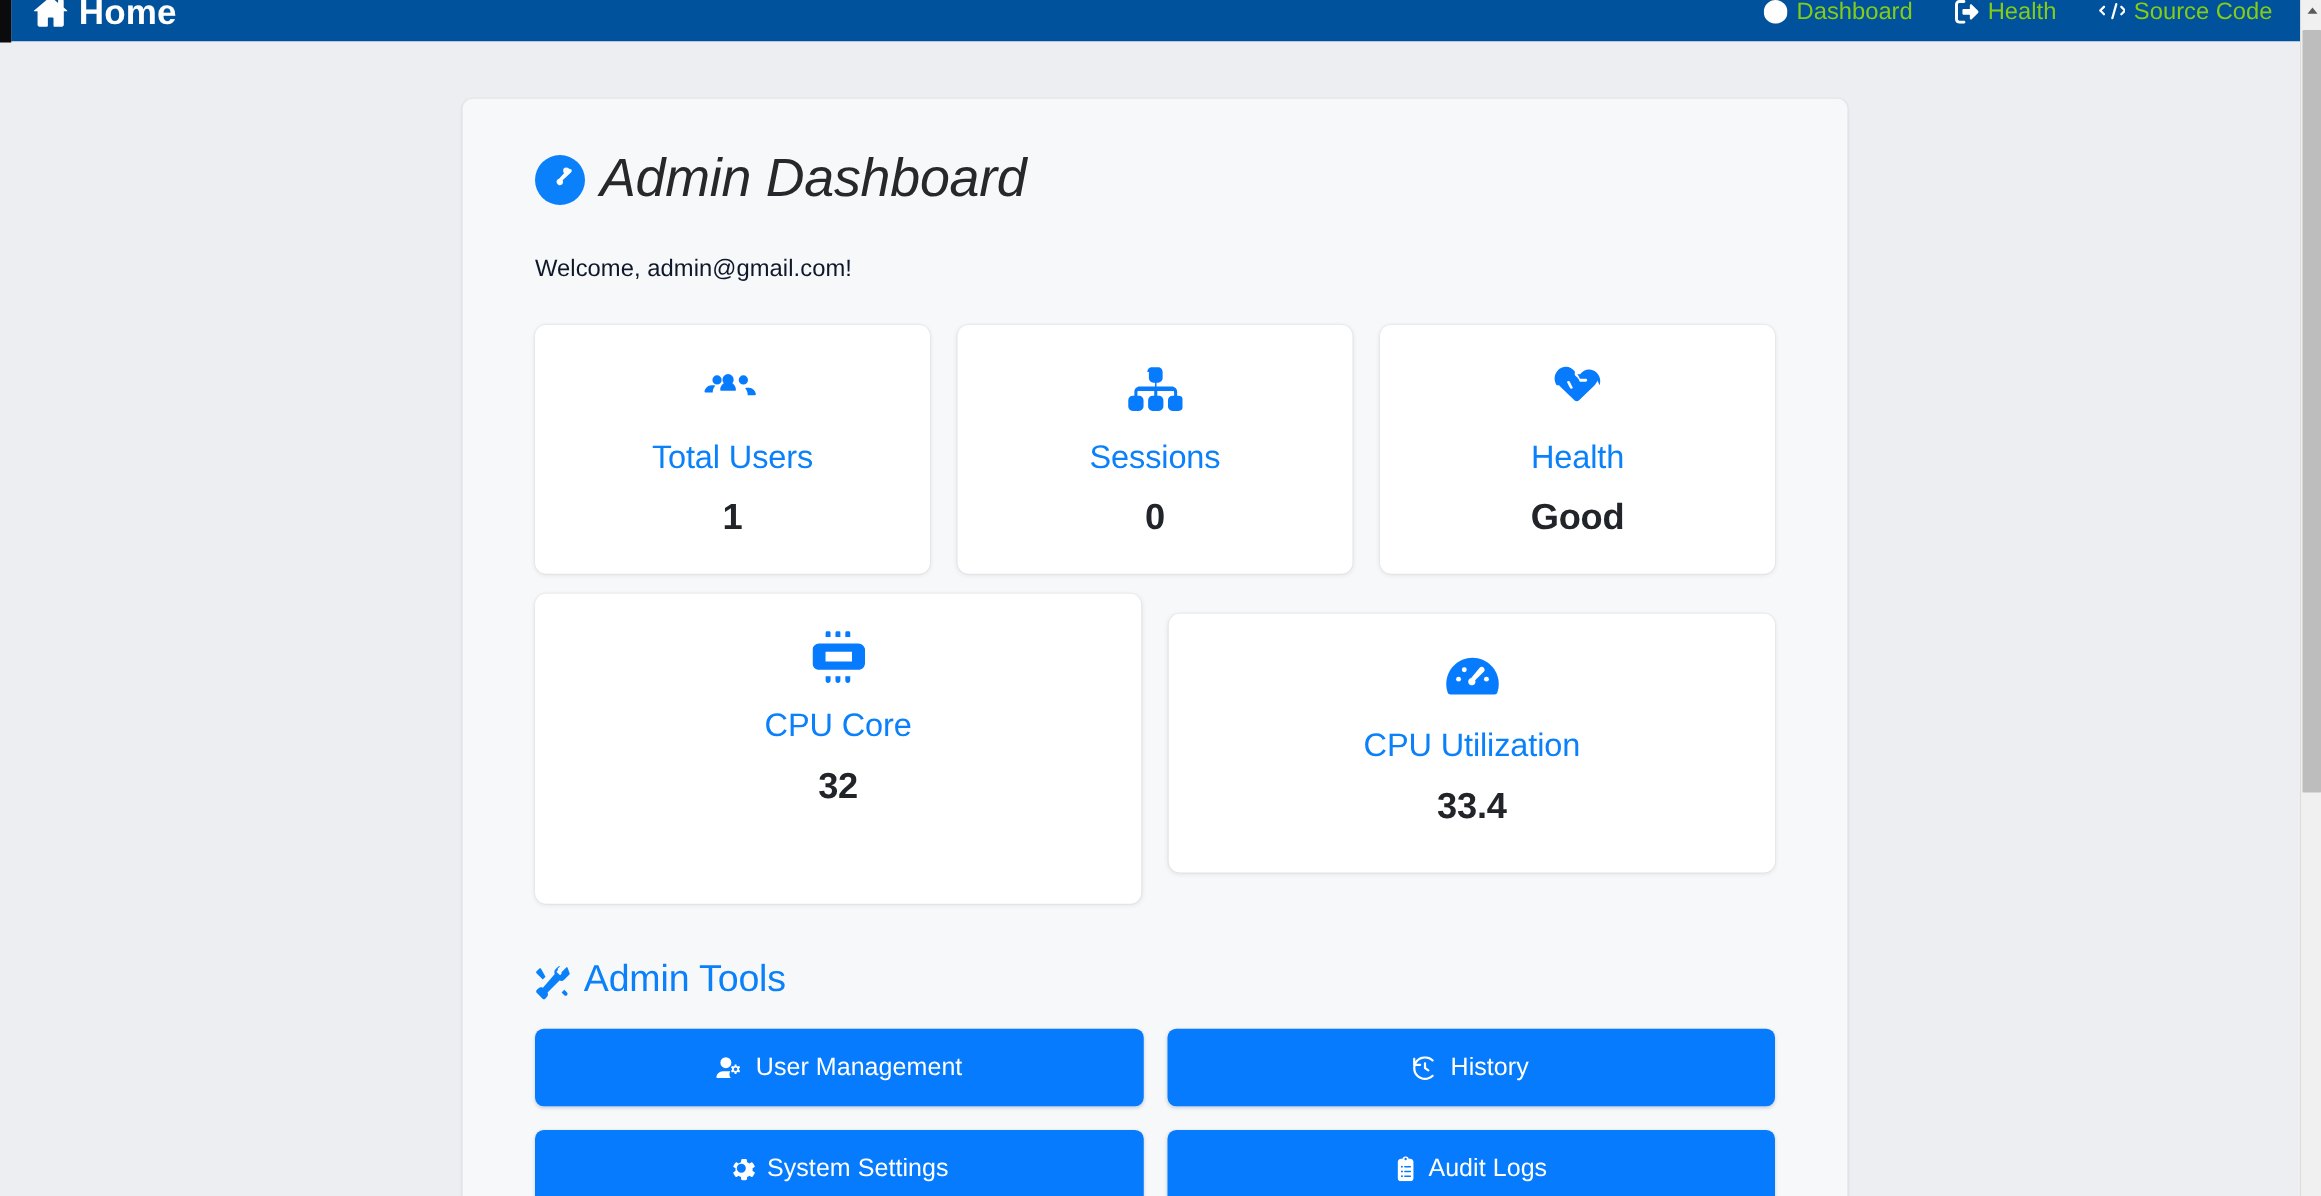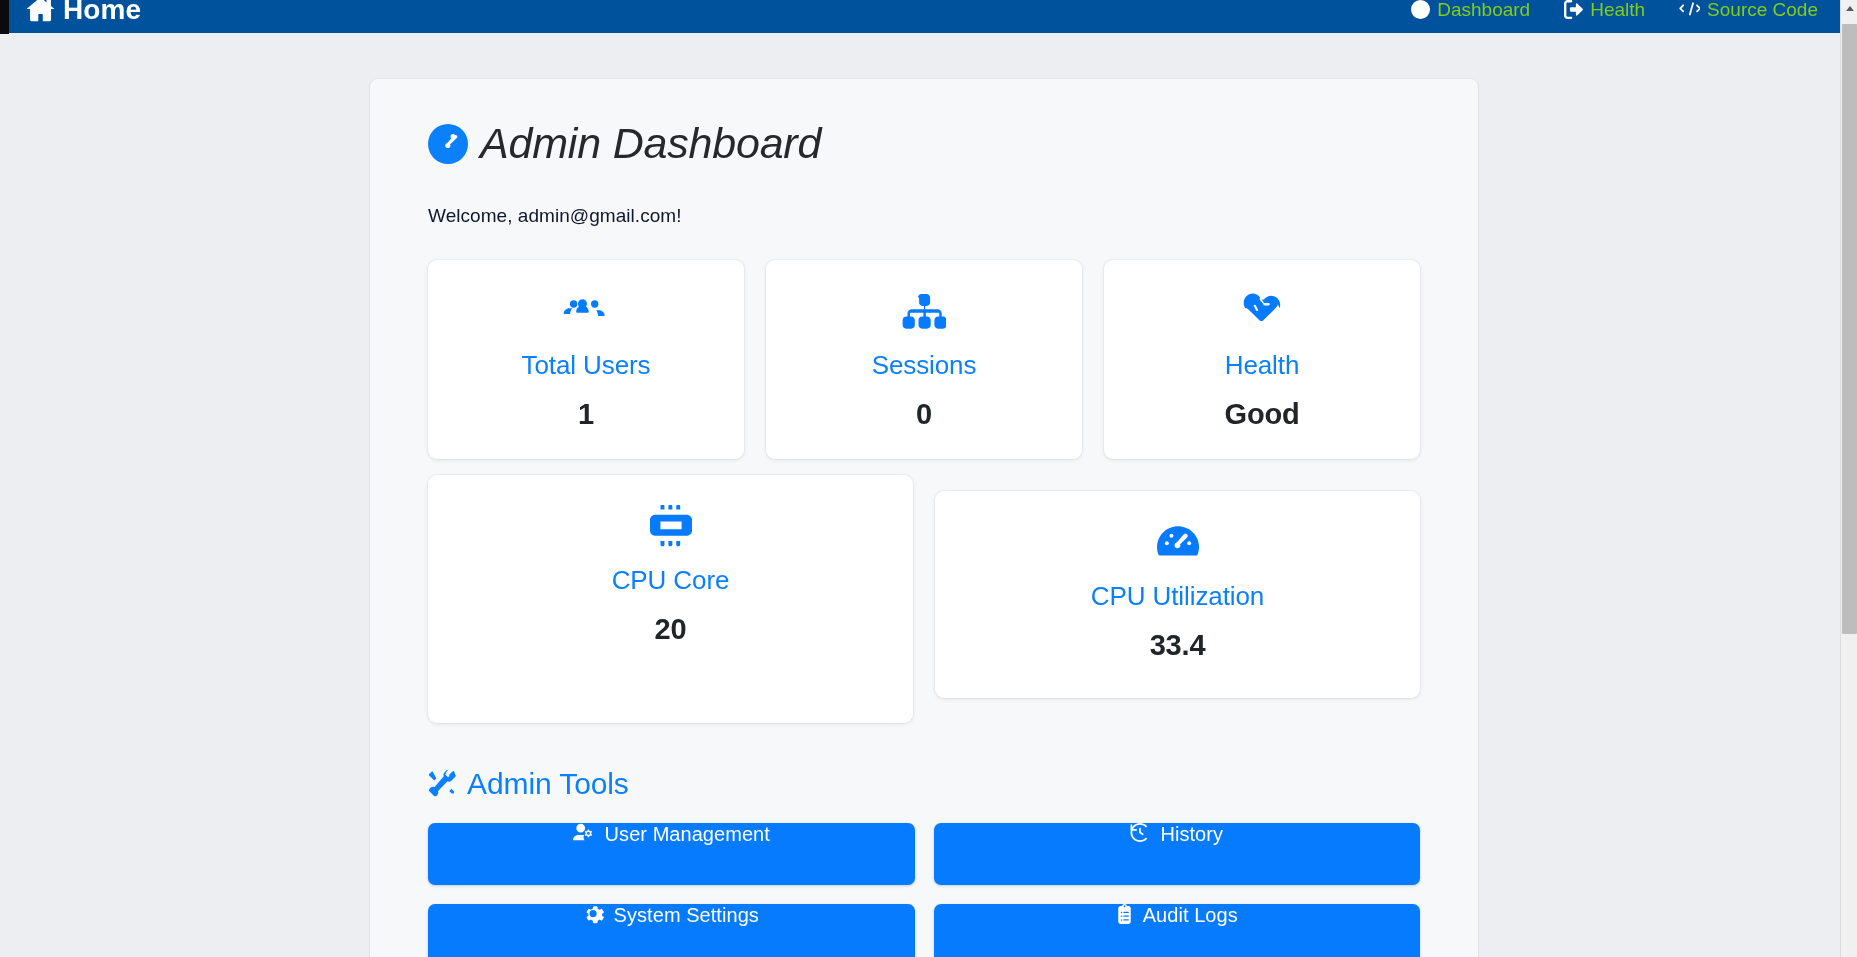--- a/index.html
+++ b/index.html
@@ -144,21 +144,21 @@
     margin-top: 17px;
     font-size: 29px;
     font-weight: 700;
     color: #212529;
     letter-spacing: -.2px;
   }
 
   
   .tools-header {
     display: flex;
-    align-items: center;
+    align-items: flex-end;
     gap: 11px;
     margin-top: 44px;
     font-size: 30px;
     color: #0b80fb;
     font-weight: 400;
     letter-spacing: -.1px;
   }
   .tools-header svg { display: block; }
 
   .tool-grid {
@@ -170,21 +170,21 @@
   }
   .tool-btn {
     background: #067bfd;
     color: #ffffff;
     border: none;
     border-radius: 7px;
     height: 62px;
     font-size: 20px;
     font-family: "Liberation Sans", sans-serif;
     display: flex;
-    align-items: flex-start;
+    align-items: center;
     justify-content: center;
     gap: 10px;
     cursor: pointer;
     box-shadow: 0 1px 3px rgba(10,60,130,.22);
     letter-spacing: .05px;
   }
   .tool-btn svg { display: block; }
 
   
   .scrollbar {
@@ -328,21 +328,21 @@
     <div class="stat-row row2">
 
       <div class="stat-card tall">
         <div class="stat-icon">
           <svg width="42" height="42" viewBox="0 0 512 512" fill="#067bfd">
             <path d="M176 24c0-13-11-24-24-24s-24 11-24 24v40h48V24zm96 0c0-13-11-24-24-24s-24 11-24 24v40h48V24zm96 0c0-13-11-24-24-24s-24 11-24 24v40h48V24zM64 128c-35 0-64 29-64 64v128c0 35 29 64 64 64h384c35 0 64-29 64-64V192c0-35-29-64-64-64H64zm64 80h256c9 0 16 7 16 16v64c0 9-7 16-16 16H128c-9 0-16-7-16-16v-64c0-9 7-16 16-16zM128 448v40c0 13 11 24 24 24s24-11 24-24v-40h-48zm96 0v40c0 13 11 24 24 24s24-11 24-24v-40h-48zm96 0v40c0 13 11 24 24 24s24-11 24-24v-40h-48zM24 176H0v48h24c13 0 24-11 24-24s-11-24-24-24zm0 96H0v48h24c13 0 24-11 24-24s-11-24-24-24zm464-96c-13 0-24 11-24 24s11 24 24 24h24v-48h-24zm0 96c-13 0-24 11-24 24s11 24 24 24h24v-48h-24z" transform="translate(0,-8) scale(1)"></path>
             <rect x="112" y="176" width="288" height="160" rx="16" fill="none" stroke="#067bfd" stroke-width="30"></rect>
           </svg>
         </div>
         <div class="stat-label">CPU Core</div>
-        <div class="stat-value">20</div>
+        <div class="stat-value">32</div>
       </div>
 
       <div class="stat-card offset">
         <div class="stat-icon">
           <svg width="46" height="42" viewBox="0 0 512 512" fill="#067bfd">
             <path d="M0 320C0 178 115 64 256 64s256 114 256 256c0 30-5 58-15 85-4 10-14 16-25 16H40c-11 0-21-6-25-16-10-27-15-55-15-85z"></path>
             <circle cx="176" cy="180" r="24" fill="#ffffff"></circle>
             <circle cx="120" cy="272" r="24" fill="#ffffff"></circle>
             <circle cx="392" cy="272" r="24" fill="#ffffff"></circle>
             <path d="M366 160c11 11 11 29 0 40l-84 84c4 8 4 18 0 27-8 18-29 26-47 18s-26-29-18-47c5-11 15-19 26-22l83-100c11-11 29-11 40 0z" fill="#ffffff"></path>

